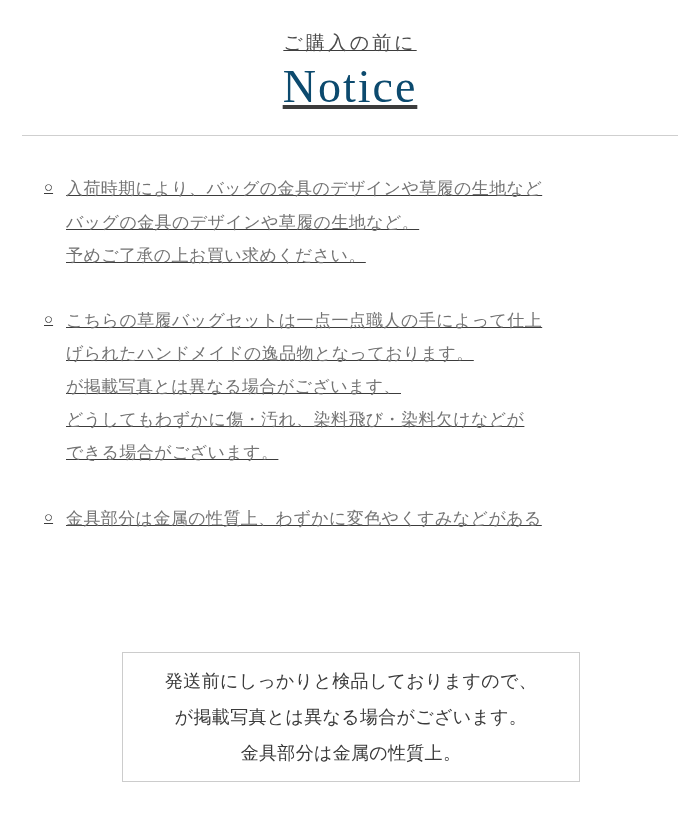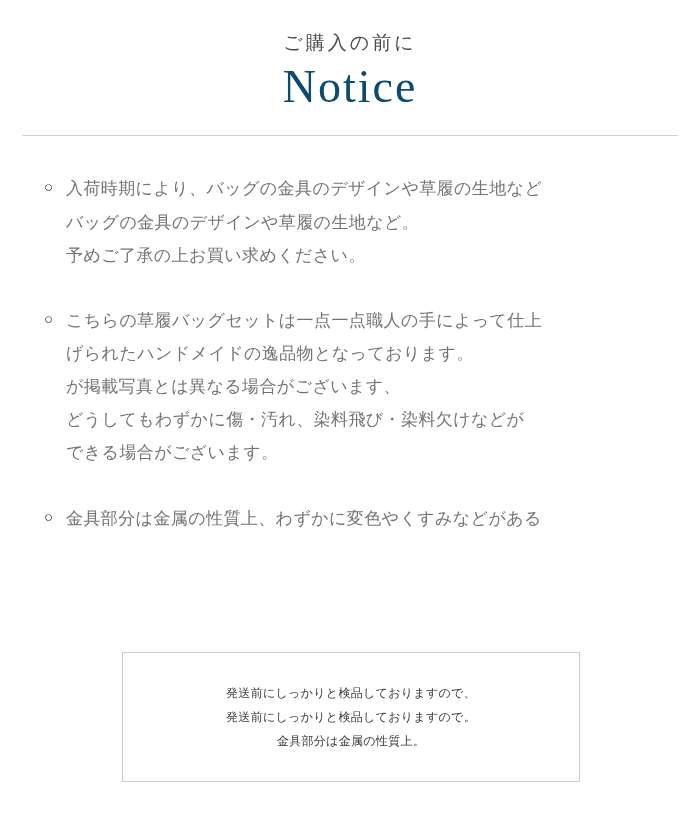--- a/index.html
+++ b/index.html
@@ -12,20 +12,21 @@
     background: #ffffff;
     font-family: "Liberation Sans", sans-serif;
     color: #3c3c3c;
     overflow: hidden;
   }
   .page {
     position: relative;
     width: 700px;
     height: 756px;
     box-sizing: border-box;
+    text-decoration: underline;
   }
 
   
   .header {
     text-align: center;
     padding-top: 30px;
   }
   .header-sub {
     font-family: "Liberation Serif", serif;
     font-size: 19px;
@@ -86,21 +87,21 @@
     width: 458px;
     height: 130px;
     border: 1px solid #cccccc;
     box-sizing: border-box;
     display: flex;
     flex-direction: column;
     align-items: center;
     justify-content: center;
   }
   .callout-line {
-    font-size: 12px;
+    font-size: 18px;
     line-height: 2.0;
     letter-spacing: 0.3px;
     color: #3a3a3a;
     text-align: center;
     white-space: nowrap;
   }
 </style>
 </head>
 <body>
 
@@ -138,17 +139,17 @@
       <div class="note-bullet">○</div>
       <div class="note-lines">
         <div class="note-line">金具部分は金属の性質上、わずかに変色やくすみなどがある</div>
       </div>
     </div>
 
   </div>
 
   <div class="callout">
     <div class="callout-line">発送前にしっかりと検品しておりますので、</div>
-    <div class="callout-line">発送前にしっかりと検品しておりますので。</div>
+    <div class="callout-line">が掲載写真とは異なる場合がございます。</div>
     <div class="callout-line">金具部分は金属の性質上。</div>
   </div>
 
 </div>
 
 </body></html>

